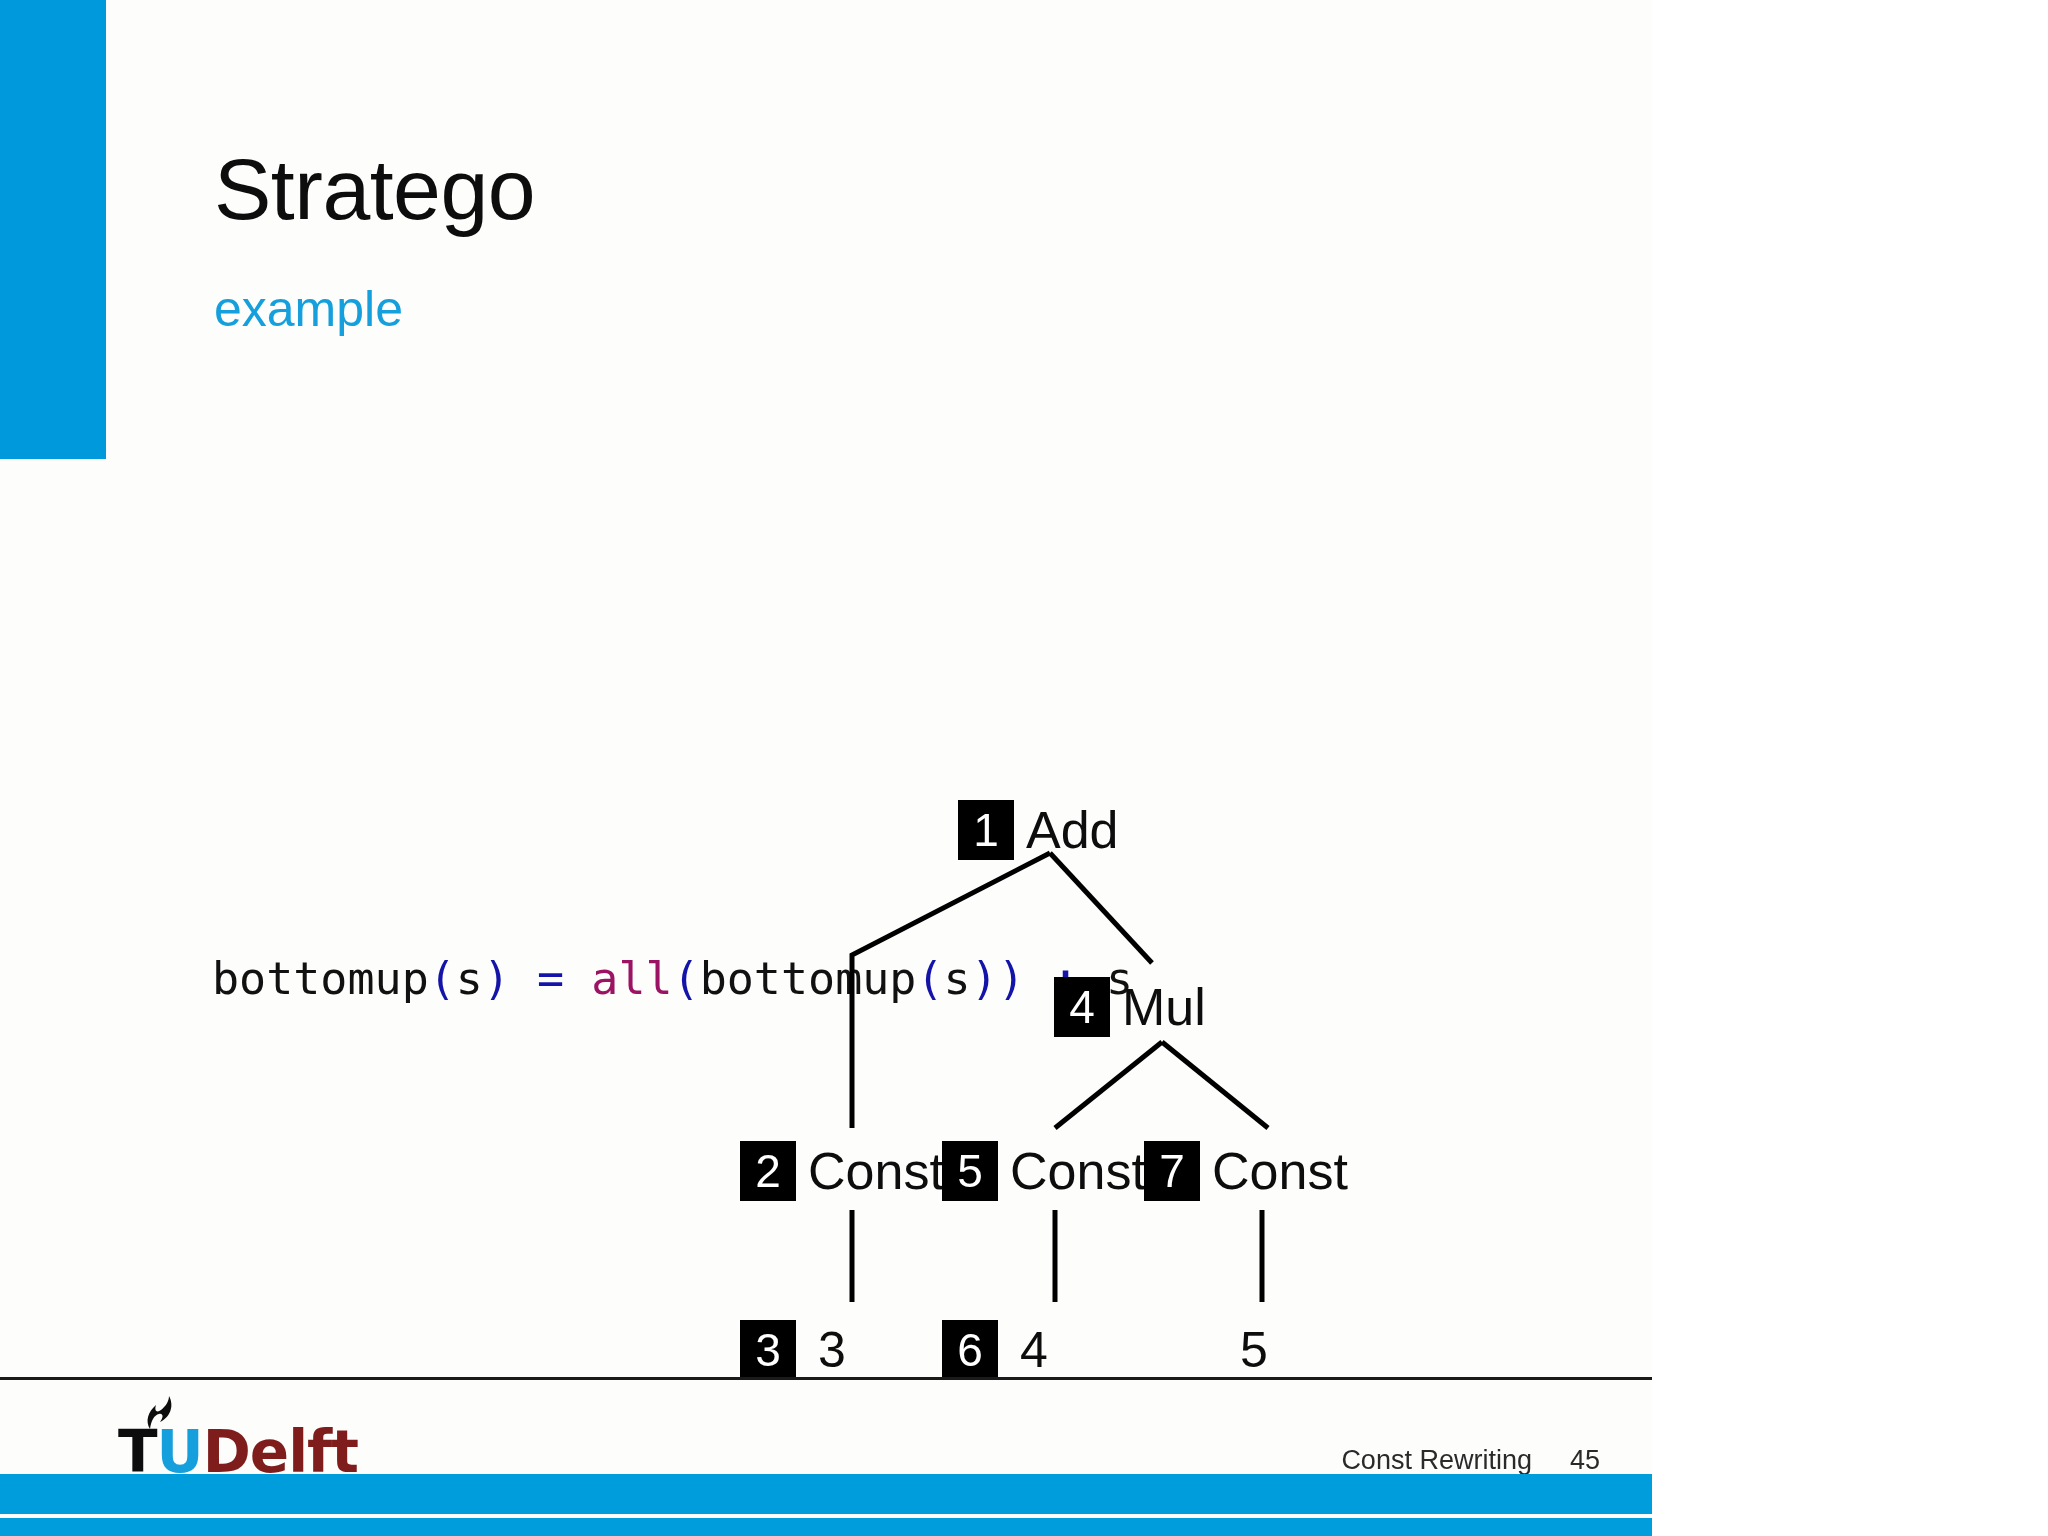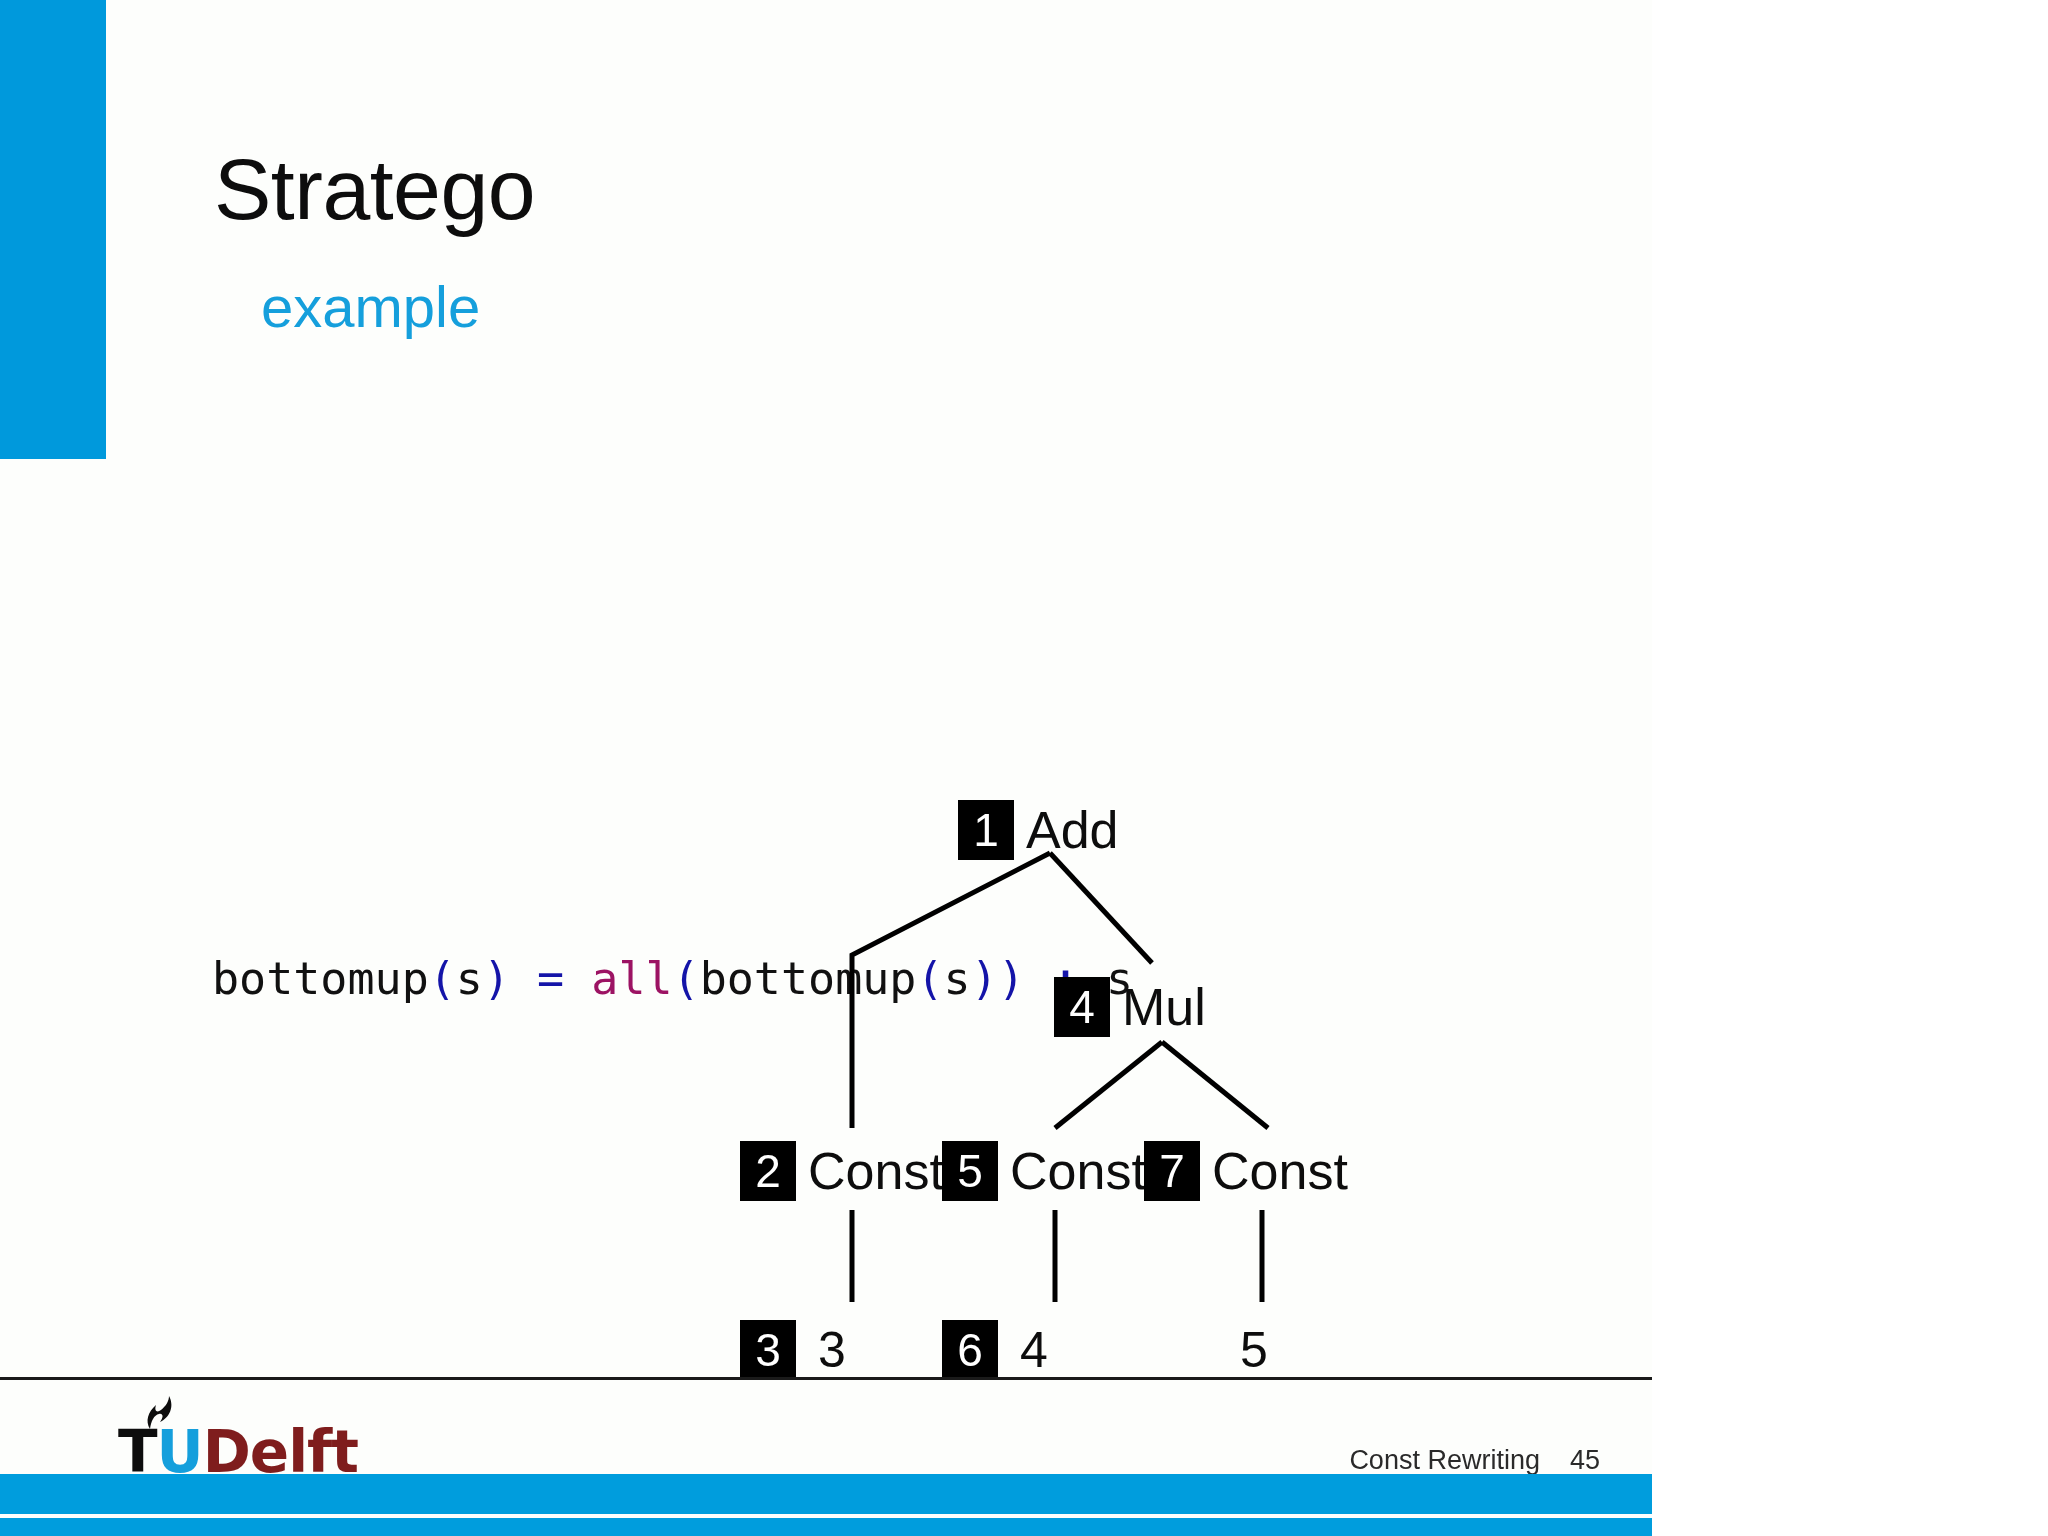--- a/index.html
+++ b/index.html
@@ -59,26 +59,25 @@
     top: 146px;
     font-size: 86px;
     line-height: 1;
     color: #0d0d0d;
     letter-spacing: -0.5px;
     white-space: nowrap;
   }
   .subtitle {
     position: absolute;
     left: 214px;
-    top: 278px;
-    font-size: 58px;
+    top: 284px;
+    font-size: 50px;
     line-height: 1;
     color: #159fdc;
     white-space: nowrap;
-    margin-left: 47px;
   }
 
   
   .code {
     position: absolute;
     left: 212px;
     top: 456px;
     font-family: "DejaVu Sans Mono", monospace;
     font-size: 45px;
     line-height: 63px;
@@ -163,21 +162,21 @@
   }
   .footer-meta {
     position: absolute;
     top: 1443px;
     right: 52px;
     font-size: 27px;
     line-height: 34px;
     color: #2a2a2a;
     white-space: nowrap;
   }
-  .footer-meta .pagenum { padding-left: 30px; }
+  .footer-meta .pagenum { padding-left: 38px; }
 </style>
 </head>
 <body>
 
 <div id="slide">
 
   <div class="accent-bar"></div>
 
   <div class="title">Stratego</div>
   <div class="subtitle">example</div>

